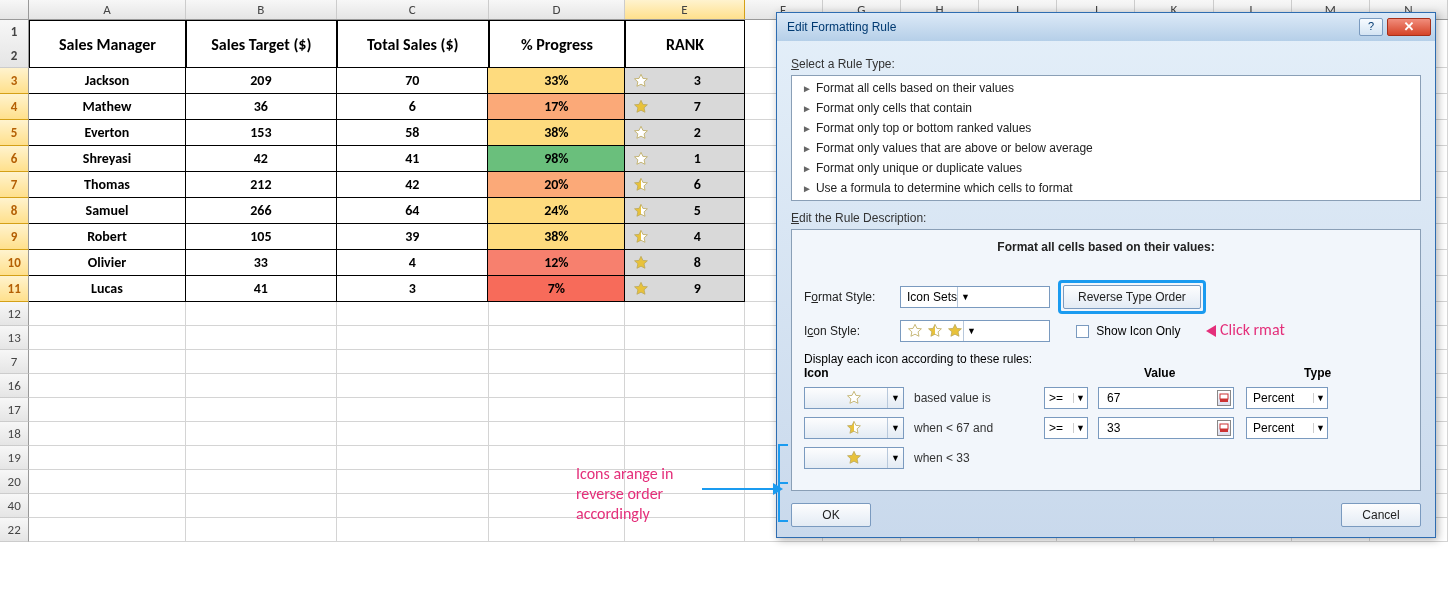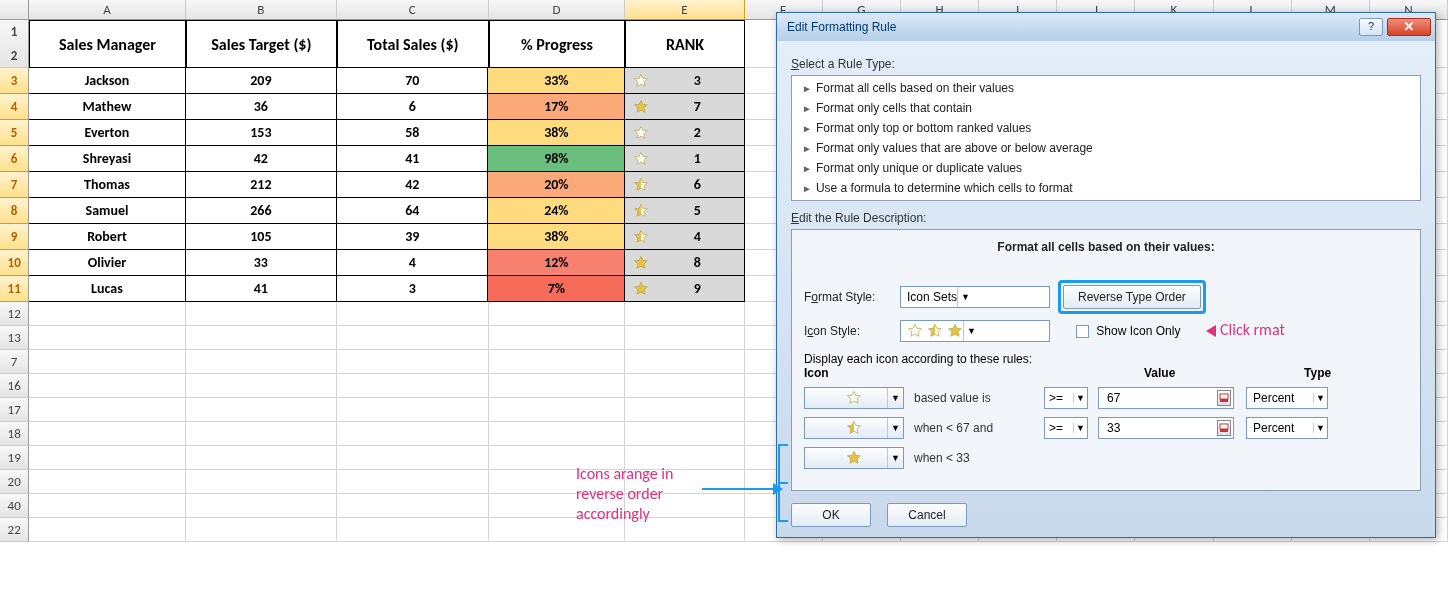--- a/index.html
+++ b/index.html
@@ -298,22 +298,22 @@
   margin-left: 12px;
   display: flex;
   align-items: center;
   padding-left: 6px;
   cursor:pointer;
   font-size:12px;
 }
 .type-sel .dd { margin-left: auto; width:14px;text-align:center;border-left:1px solid #ccc;font-size:9px;}
 .dlg-btns {
   display: flex;
-  justify-content: flex-start;
-  gap: 16px;
+  justify-content: space-between;
+  gap: 4px;
   margin-top: 12px;
 }
 .dlg-btns .btn { width: 80px; justify-content:center; }
 
 
 .anno {
   position: absolute;
   color: #e42f7a;
   font-family: Calibri, Arial, sans-serif;
   font-size: 16px;

